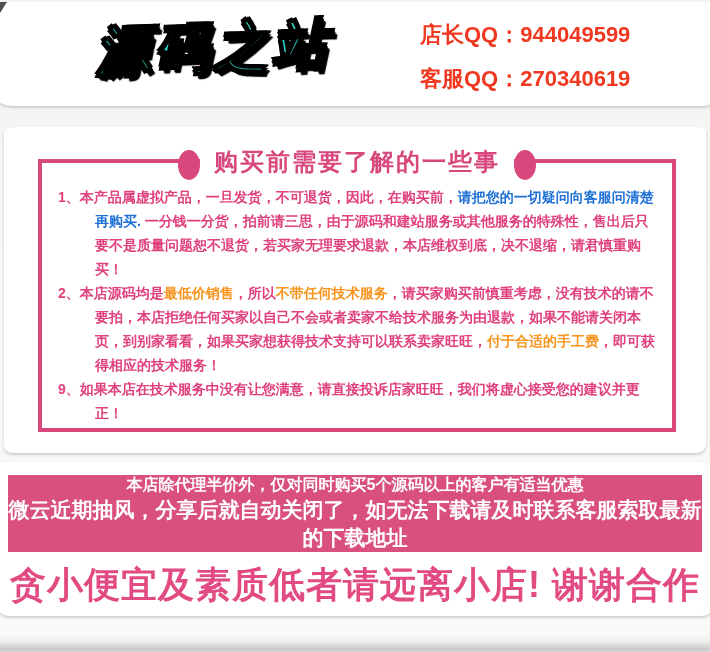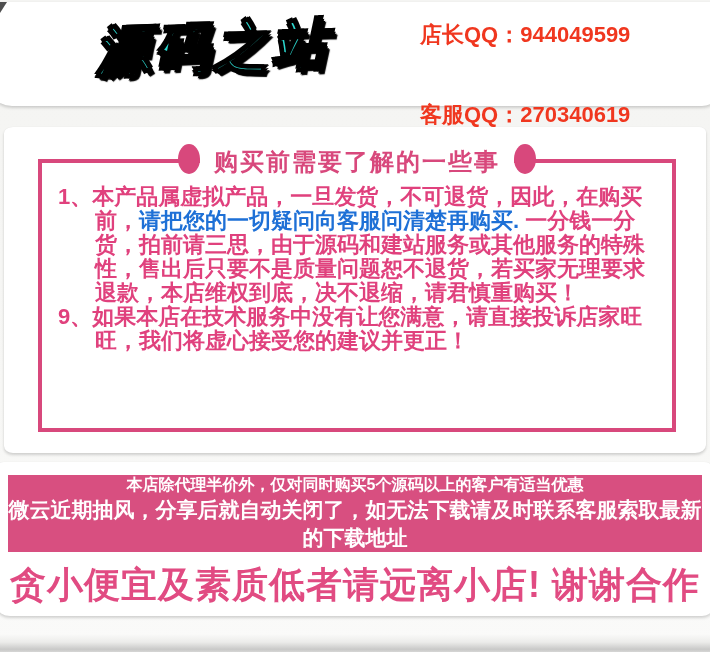--- a/index.html
+++ b/index.html
@@ -24,41 +24,41 @@
     font-size:54px; font-weight:bold; font-style:italic;
     letter-spacing:5px; color:#2bd8cf;
     -webkit-text-stroke:2px #000;
     text-shadow:-2px -2px 0 #000, 2px -2px 0 #000, -2px 2px 0 #000,
                  2px 2px 0 #000, 3px 4px 0 #000, 4px 5px 1px #000;
     transform:rotate(-2deg); white-space:nowrap;
   }
   .qq-line { position:absolute; left:424px; white-space:nowrap;
     font-size:22px; font-weight:bold; color:#f0371f; }
   #qq-owner   { top:18px; }
-  #qq-service { top:62px;margin-top:36px; }
+  #qq-service { top:62px; }
 
   
   #notice-paper { left:4px; top:127px; width:702px; height:326px;
     border-radius:9px 7px 11px 9px / 6px 5px 8px 7px; }
   #notice-box {
     position:absolute; left:34px; right:30px; top:32px; bottom:21px;
     border:4px solid #d8487c;
   }
   #notice-heading {
     position:absolute; top:-19px; left:0; right:0;
-    display:flex; align-items:flex-start; justify-content:center;font-family:Liberation Serif, serif;
+    display:flex; align-items:flex-end; justify-content:center;font-family:Liberation Serif, serif;
   }
   .heading-dot { width:22px; height:30px; border-radius:50%;
     background:#d8487c; flex:0 0 auto; }
   #notice-heading-text {
     background:#ffffff; padding:2px 14px; white-space:nowrap;
     font-size:24px; font-weight:bold; letter-spacing:2px; color:#d8487c;
   }
   #notice-body { position:absolute; left:16px; right:10px; top:22px;
-    font-size:22px; font-weight:bold; line-height:24px; }
+    font-size:14px; font-weight:bold; line-height:24px; }
   .notice-item { padding-left:37px; text-indent:-37px; }
   .seg-pink   { color:#e0417d; }
   .seg-blue   { color:#1e70d6; }
   .seg-orange { color:#f7941d; }
 
   
   #footer-paper { left:-2px; top:462px; width:714px; height:154px;
     border-radius:6px 8px 10px 12px / 4px 5px 7px 8px; }
   #promo-banner {
     position:absolute; left:10px; right:10px; top:13px; height:77px;
@@ -98,20 +98,23 @@
       <div id="notice-heading">
         <span class="heading-dot"></span>
         <span id="notice-heading-text">购买前需要了解的一些事</span>
         <span class="heading-dot"></span>
       </div>
       <div id="notice-body">
         <p class="notice-item">
           <span class="seg-pink">1、本产品属虚拟产品，一旦发货，不可退货，因此，在购买前，</span><span class="seg-blue">请把您的一切疑问向客服问清楚再购买.</span><span class="seg-pink"> 一分钱一分货，拍前请三思，由于源码和建站服务或其他服务的特殊性，售出后只要不是质量问题恕不退货，若买家无理要求退款，本店维权到底，决不退缩，请君慎重购买！</span>
         </p>
         <p class="notice-item">
+          <span class="seg-pink">2、本店源码均是</span><span class="seg-orange">最低价销售</span><span class="seg-pink">，所以</span><span class="seg-orange">不带任何技术服务</span><span class="seg-pink">，请买家购买前慎重考虑，没有技术的请不要拍，本店拒绝任何买家以自己不会或者卖家不给技术服务为由退款，如果不能请关闭本页，到别家看看，如果买家想获得技术支持可以联系卖家旺旺，</span><span class="seg-orange">付于合适的手工费</span><span class="seg-pink">，即可获得相应的技术服务！</span>
+        </p>
+        <p class="notice-item">
           <span class="seg-pink">9、如果本店在技术服务中没有让您满意，请直接投诉店家旺旺，我们将虚心接受您的建议并更正！</span>
         </p>
       </div>
     </div>
   </div>
 
   <div class="paper" id="footer-paper">
     <div id="promo-banner">
       <div id="promo-line1">本店除代理半价外，仅对同时购买5个源码以上的客户有适当优惠</div>
       <div id="promo-line2">微云近期抽风，分享后就自动关闭了，如无法下载请及时联系客服索取最新的下载地址</div>

